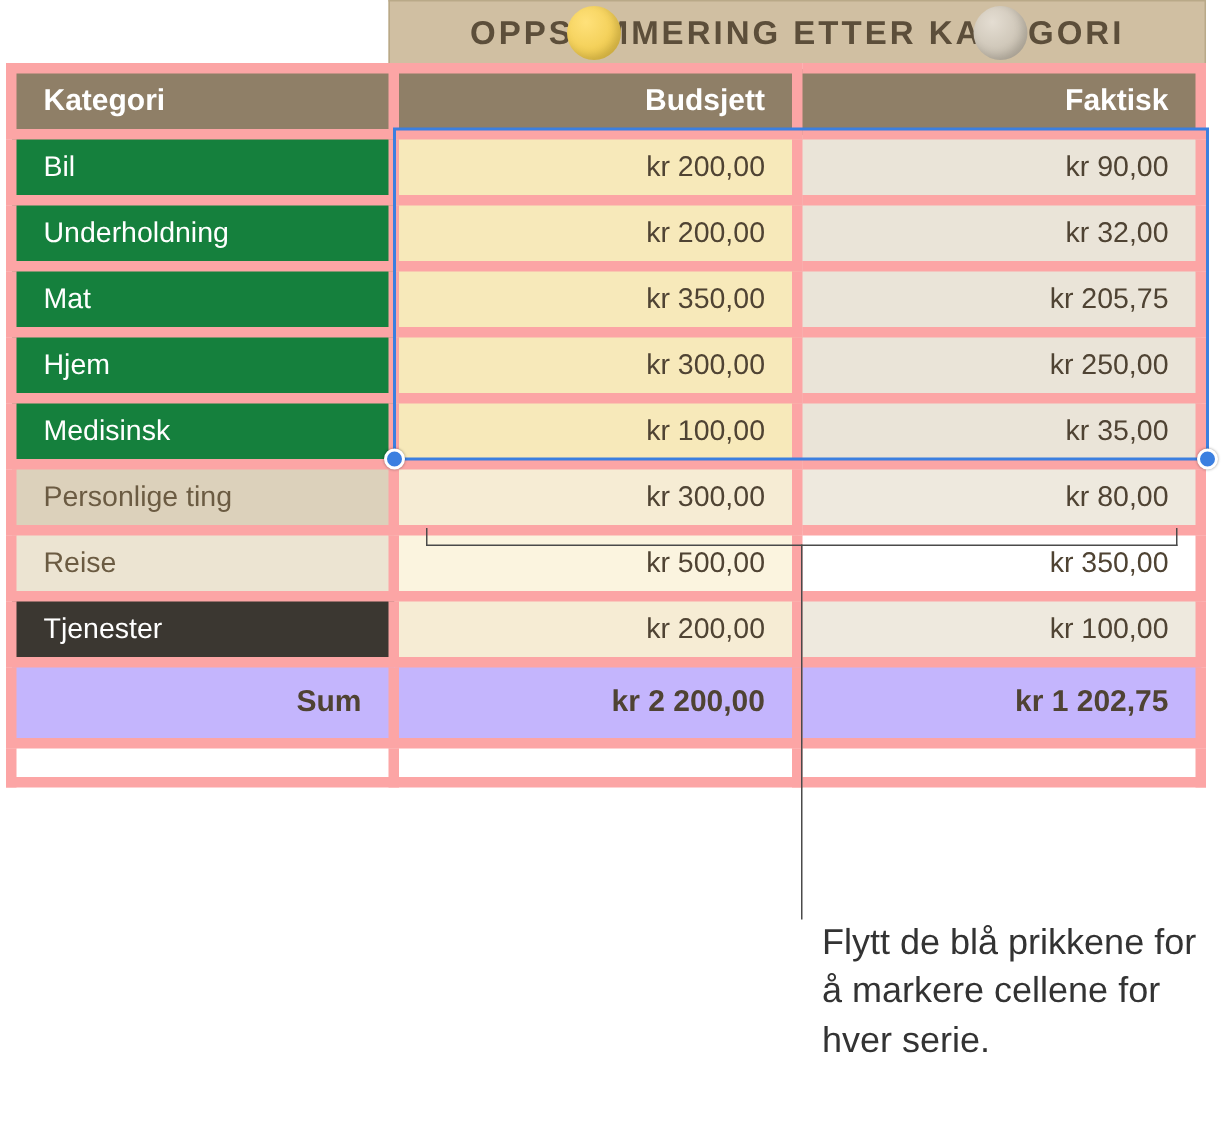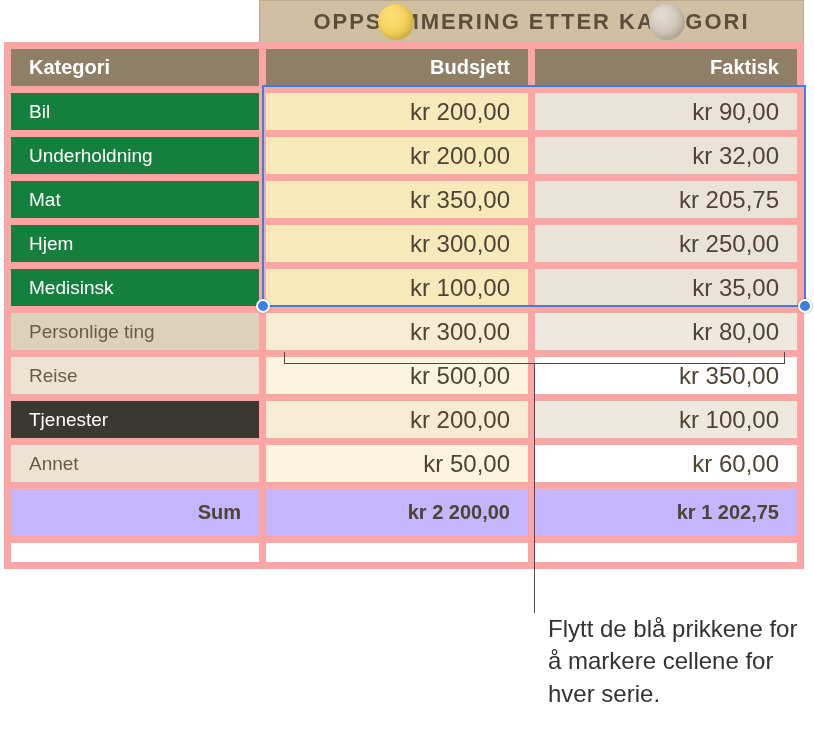--- a/index.html
+++ b/index.html
@@ -63,21 +63,21 @@
   th.col-num { text-align: right; }
   td.cat {
     color: #fff;
     font-size: 19px;
     font-weight: 500;
     text-align: left;
   }
   td.num {
     text-align: right;
     color: #4f4333;
-    font-size: 24px;
+    font-size: 19px;
   }
   
   .sel-top td.cat { background: #15803d; }
   .sel-top td.budget { background: #f7e9ba; }
   .sel-top td.faktisk { background: #eae4d8; }
   
   .r6 td.cat { background: #dcd1bb; color: #6b5b42; font-weight:500; }
   .r6 td.budget { background: #f6ecd4; }
   .r6 td.faktisk { background: #eee9de; margin-top: 48px; }
   
@@ -201,25 +201,20 @@
       <tr class="r7">
         <td class="cat">Reise</td>
         <td class="num budget">kr 500,00</td>
         <td class="num faktisk">kr 350,00</td>
       </tr>
       <tr class="r8">
         <td class="cat">Tjenester</td>
         <td class="num budget">kr 200,00</td>
         <td class="num faktisk">kr 100,00</td>
       </tr>
-      <tr class="r9">
-        <td class="cat">Annet</td>
-        <td class="num budget">kr 50,00</td>
-        <td class="num faktisk">kr 60,00</td>
-      </tr>
       <tr class="rsum">
         <td class="cat">Sum</td>
         <td class="num">kr 2 200,00</td>
         <td class="num">kr 1 202,75</td>
       </tr>
       <tr class="rempty">
         <td></td>
           <td></td>
           <td></td>
       </tr>

